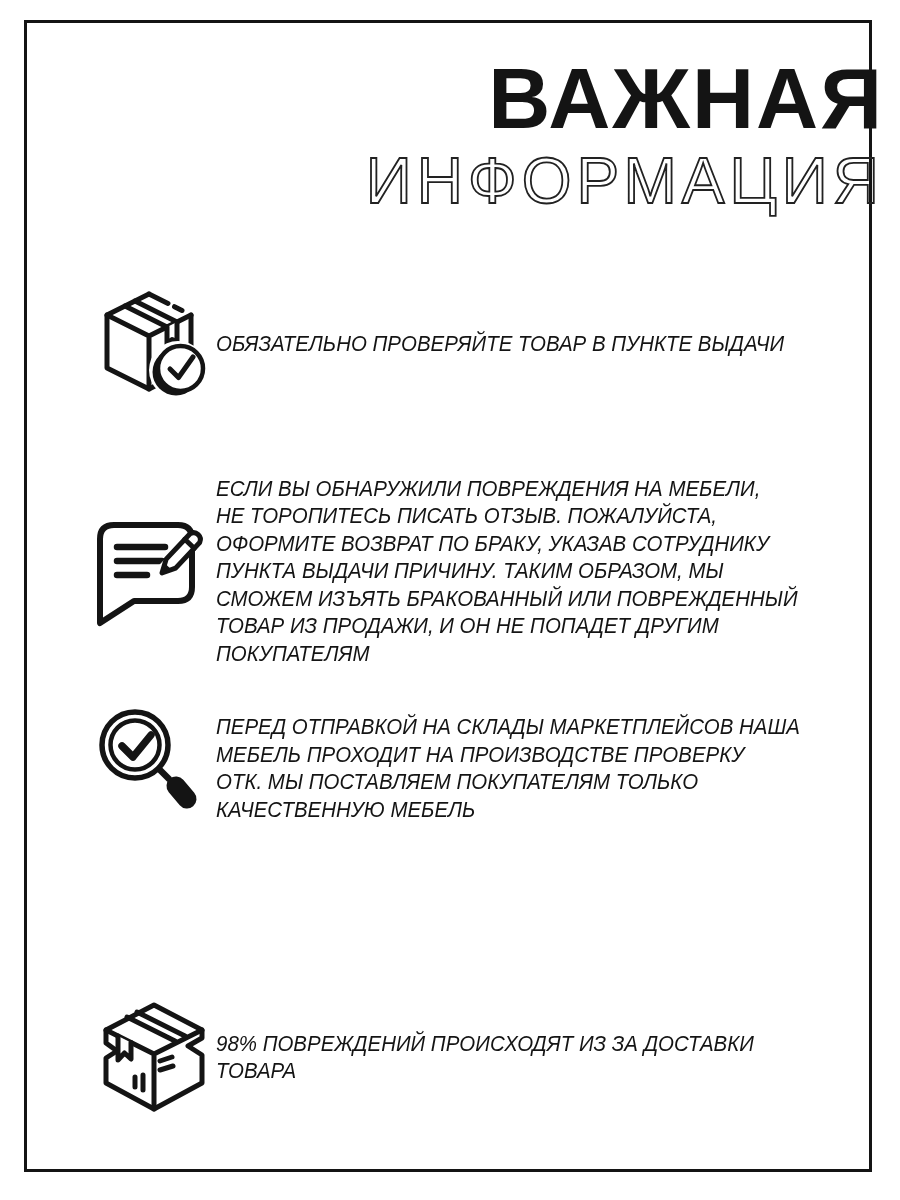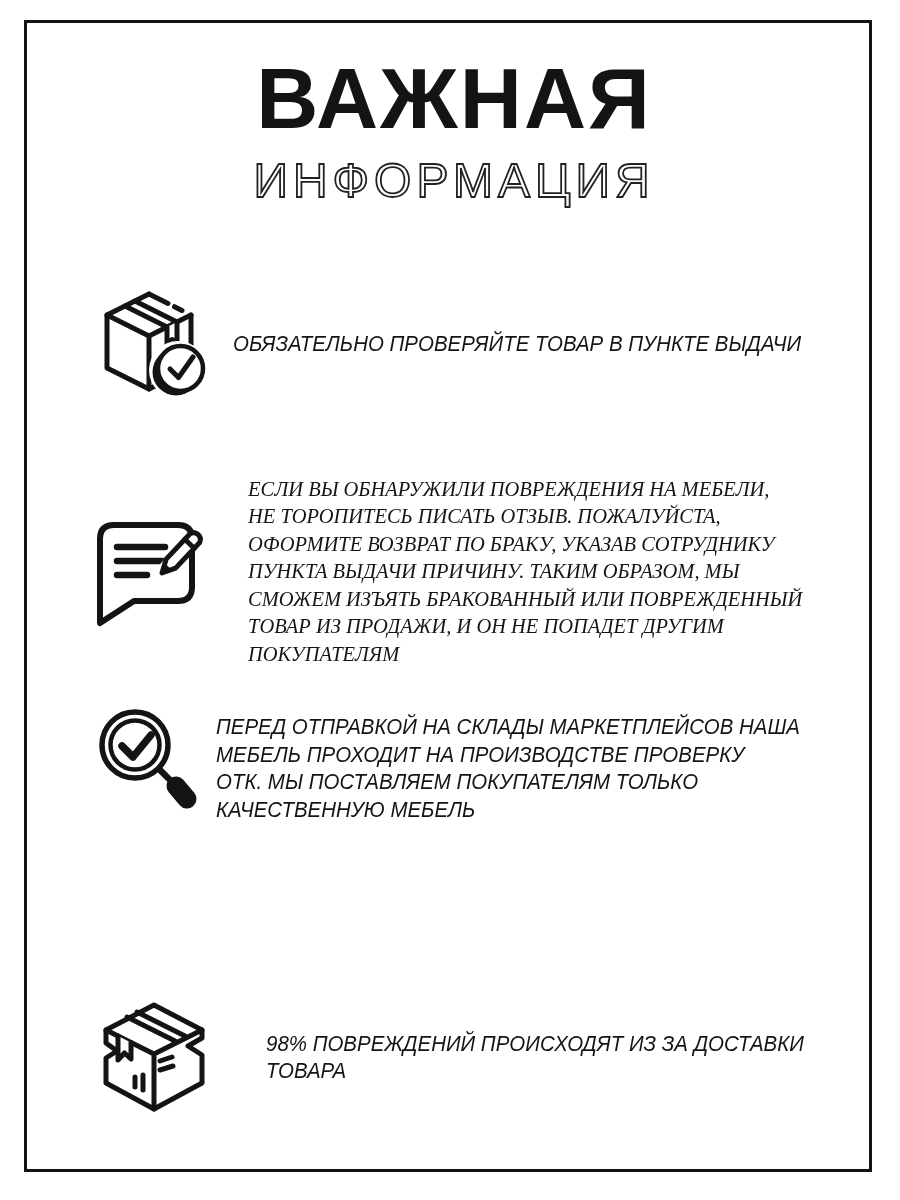--- a/index.html
+++ b/index.html
@@ -5,36 +5,36 @@
   html,body { margin:0; padding:0; }
   body {
     width:900px; height:1200px; position:relative;
     background:#ffffff; overflow:hidden;
     font-family:"Liberation Sans", sans-serif; color:#141414;
   }
   .frame {
     position:absolute; left:24px; top:20px; width:848px; height:1152px;
     border:3px solid #141414; background:#ffffff; box-sizing:border-box;
   }
-  .title-wrap { position:absolute; left:0; right:16px; top:52px; text-align:center;margin-left:24px; }
+  .title-wrap { position:absolute; left:0; right:16px; top:52px; text-align:right;margin-left:24px; }
   .title-main {
     font-size:86px; font-weight:bold; letter-spacing:2px; line-height:92px;
     color:#141414;
   }
   .title-sub {
-    font-size:48px; font-weight:normal; letter-spacing:5px; line-height:66px;
+    font-size:64px; font-weight:normal; letter-spacing:5px; line-height:66px;
     color:rgba(255,255,255,0); -webkit-text-stroke:1.8px #222222;
     margin-top:4px;
   }
   .row {
     position:absolute; left:88px; right:56px;
-    display:flex; align-items:center;justify-content:space-between;
+    display:flex; align-items:center;
   }
   #row1 { top:283px; height:122px; }
-  #row2 { top:466px; height:210px;font-family:Liberation Serif, serif; }
+  #row2 { top:466px; height:210px; }
   #row3 { top:702px; height:132px; }
   #row4 { top:992px; height:130px; }
   .icon-box {
     flex:0 0 128px; width:128px; display:flex;
     align-items:center; justify-content:center;
   }
   .icon-box svg { width:120px; height:120px; display:block; }
   .text-block {
     font-style:italic; font-size:22px; line-height:27.5px;
     transform:scaleX(0.93); transform-origin:left center;

